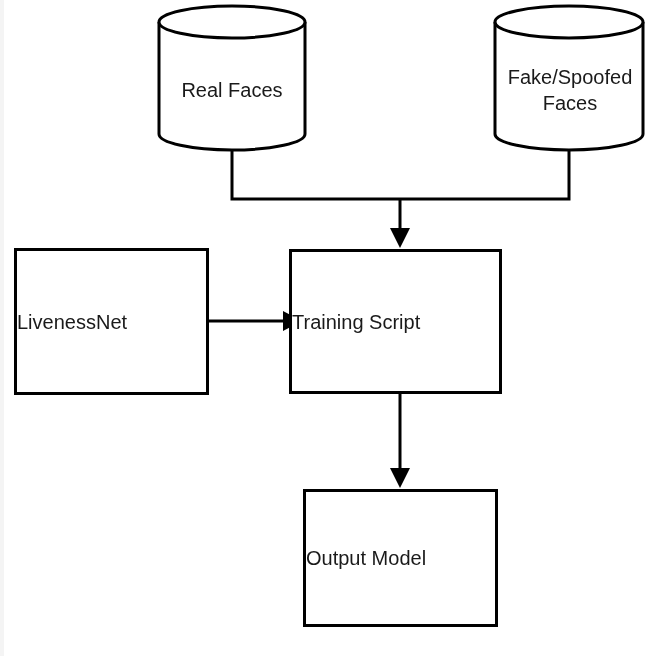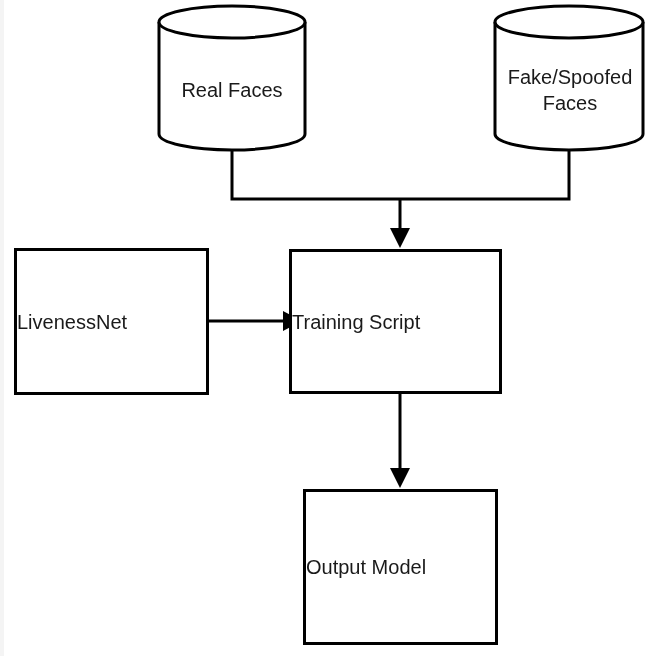--- a/index.html
+++ b/index.html
@@ -47,21 +47,21 @@
   }
   .cyl-label {
     position: absolute;
     display: flex;
     align-items: center;
     justify-content: center;
     text-align: center;
   }
   .box-livenessnet { left: 14px;  top: 248px; width: 195px; height: 147px; }
   .box-training    { left: 289px; top: 249px; width: 213px; height: 145px; }
-  .box-output      { left: 303px; top: 489px; width: 195px; height: 156px; }
+  .box-output      { left: 303px; top: 489px; width: 195px; height: 138px; }
   .lbl-real { left: 159px; top: 45px; width: 146px; height: 90px; }
   .lbl-fake { left: 497px; top: 45px; width: 146px; height: 90px; }
 </style>
 </head>
 <body>
 
 <div class="canvas">
 
   <div class="edge-strip"></div>
 

